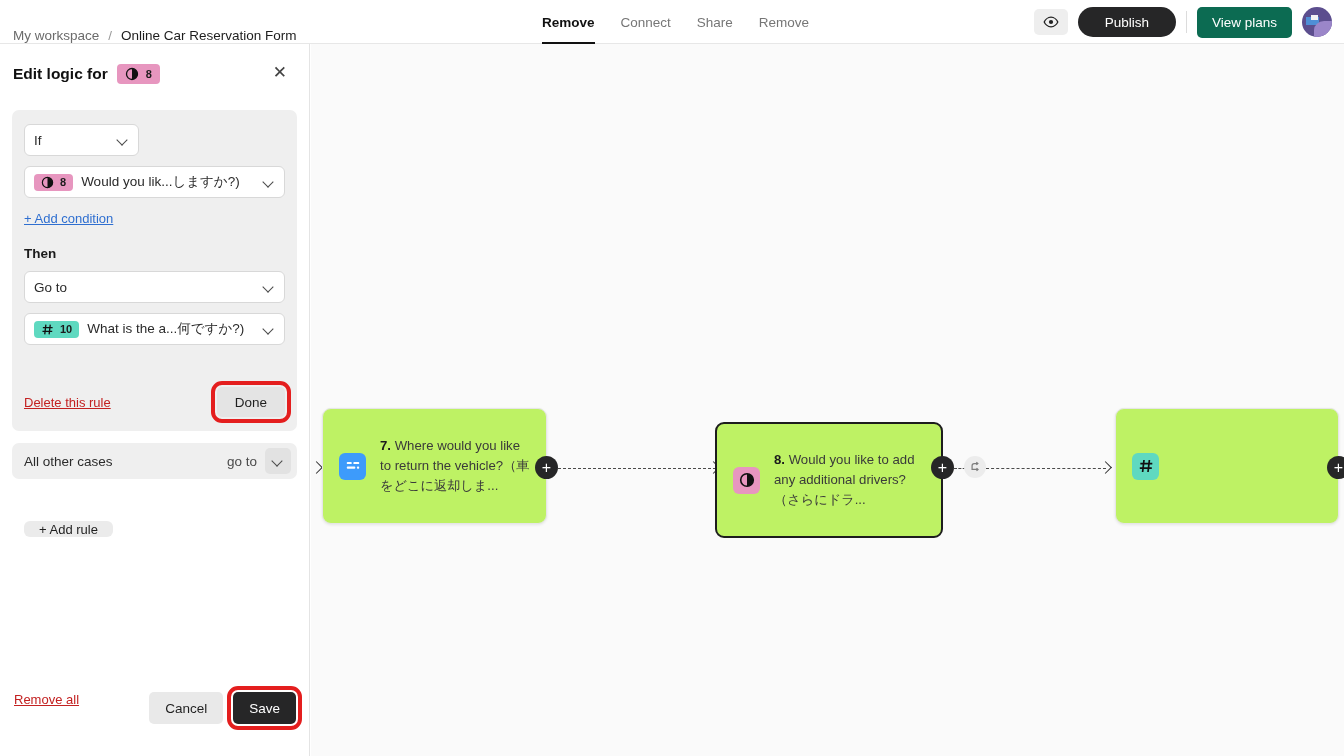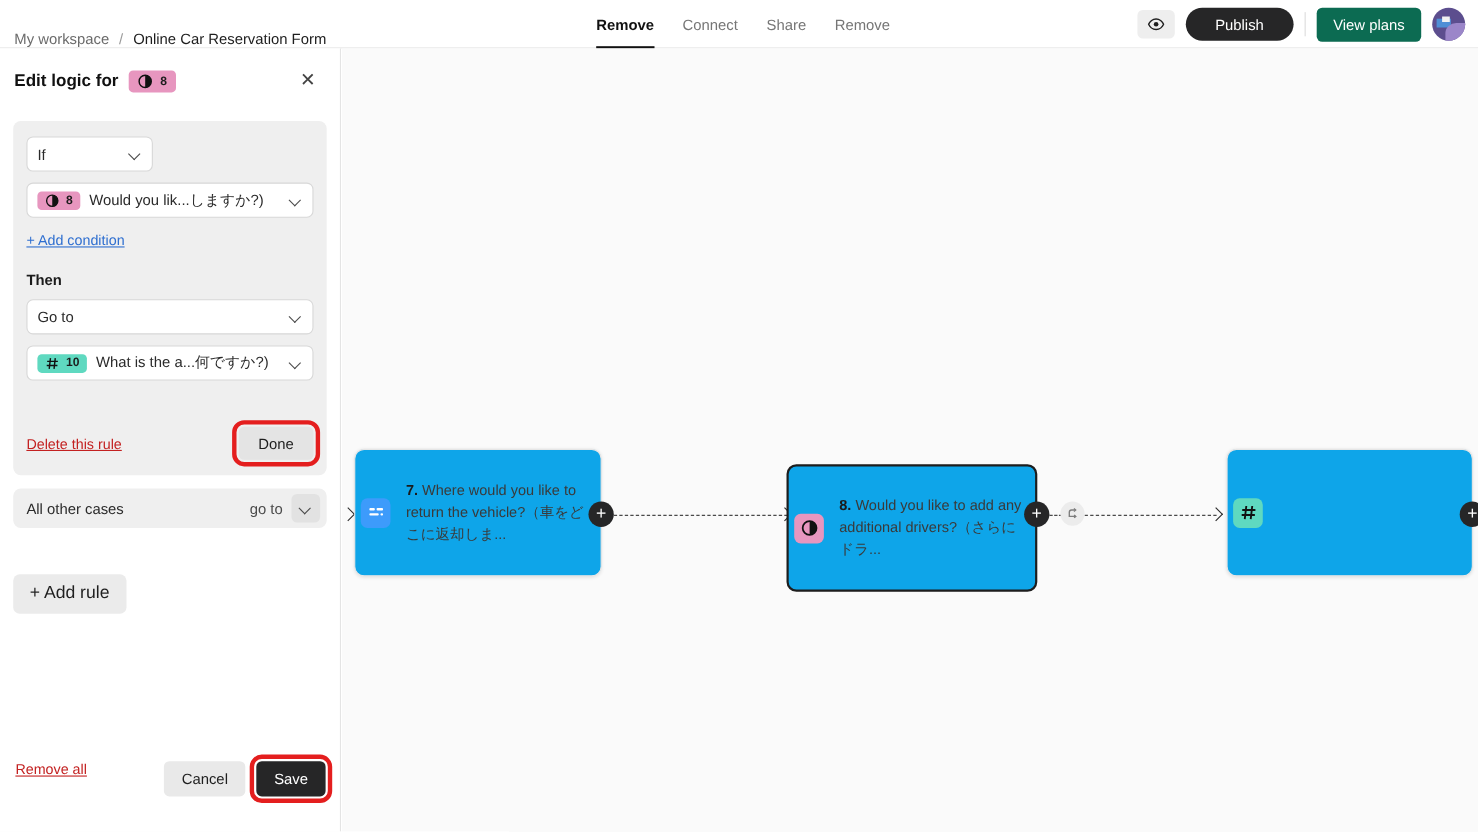--- a/index.html
+++ b/index.html
@@ -158,22 +158,22 @@
     height: 36px; display: flex; align-items: center;
     padding: 0 6px 0 12px; font-size: 13.5px; color: #2b2b2b; cursor: pointer;
   }
   .other-cases .oc-lbl { flex: 1; }
   .other-cases .oc-goto { color: #4a4a4a; margin-right: 8px; }
   .oc-chevbox {
     width: 26px; height: 26px; background: #e2e2e2; border-radius: 5px;
     display: flex; align-items: center; justify-content: center;
   }
   .btn-addrule {
-    margin: 42px 0 0 12px; background: #ebebeb; border: none; border-radius: 6px;
-    height: 36px; padding: 0 15px; font-size: 16px; color: #1f1f1f;
+    margin: 42px 0 0 24px; background: #ebebeb; border: none; border-radius: 6px;
+    height: 16px; padding: 0 15px; font-size: 13px; color: #1f1f1f;
     cursor: pointer; font-family: "Liberation Sans", sans-serif;
   }
   .panel-bottom {
     position: absolute; left: 0; bottom: 0; width: 310px; height: 64px;
     display: flex; padding: 0 14px;
   }
   .btn-cancel {
     background: #e9e9e9; border: none; border-radius: 5px; height: 32px;
     padding: 0 16px; font-size: 13.5px; color: #1f1f1f; cursor: pointer;
     margin-left: auto; font-family: "Liberation Sans", sans-serif;
@@ -183,23 +183,23 @@
     padding: 0 16px; font-size: 13.5px; color: #ffffff; cursor: pointer;
     margin-left: 10px; font-family: "Liberation Sans", sans-serif;
   }
 
   
   .canvas {
     position: absolute; left: 311px; top: 44px;
     width: 1033px; height: 712px; background: #fafafa; overflow: hidden;
   }
   .node {
-    position: absolute; background: #0ea5e9; border-radius: 9px;
+    position: absolute; background: #bef264; border-radius: 9px;
     border: 1px solid #e6e6e6; box-shadow: 0 1px 3px rgba(0,0,0,.09);
-    display: flex; align-items: center; padding: 0 5px; cursor: pointer;
+    display: flex; align-items: center; padding: 0 16px; cursor: pointer;
   }
   .node.selected { border: 2px solid #1d1d1d; box-shadow: none; }
   .node-icon {
     width: 27px; height: 27px; border-radius: 6px; flex: 0 0 27px;
     display: flex; align-items: center; justify-content: center; margin-right: 14px;
   }
   .ic-blue { background: #3d9bfb; }
   .ic-pink { background: #e796bf; }
   .ic-teal { background: #5fd9c0; }
   .node-text { font-size: 13.2px; color: #3a3a3a; line-height: 20px; }

